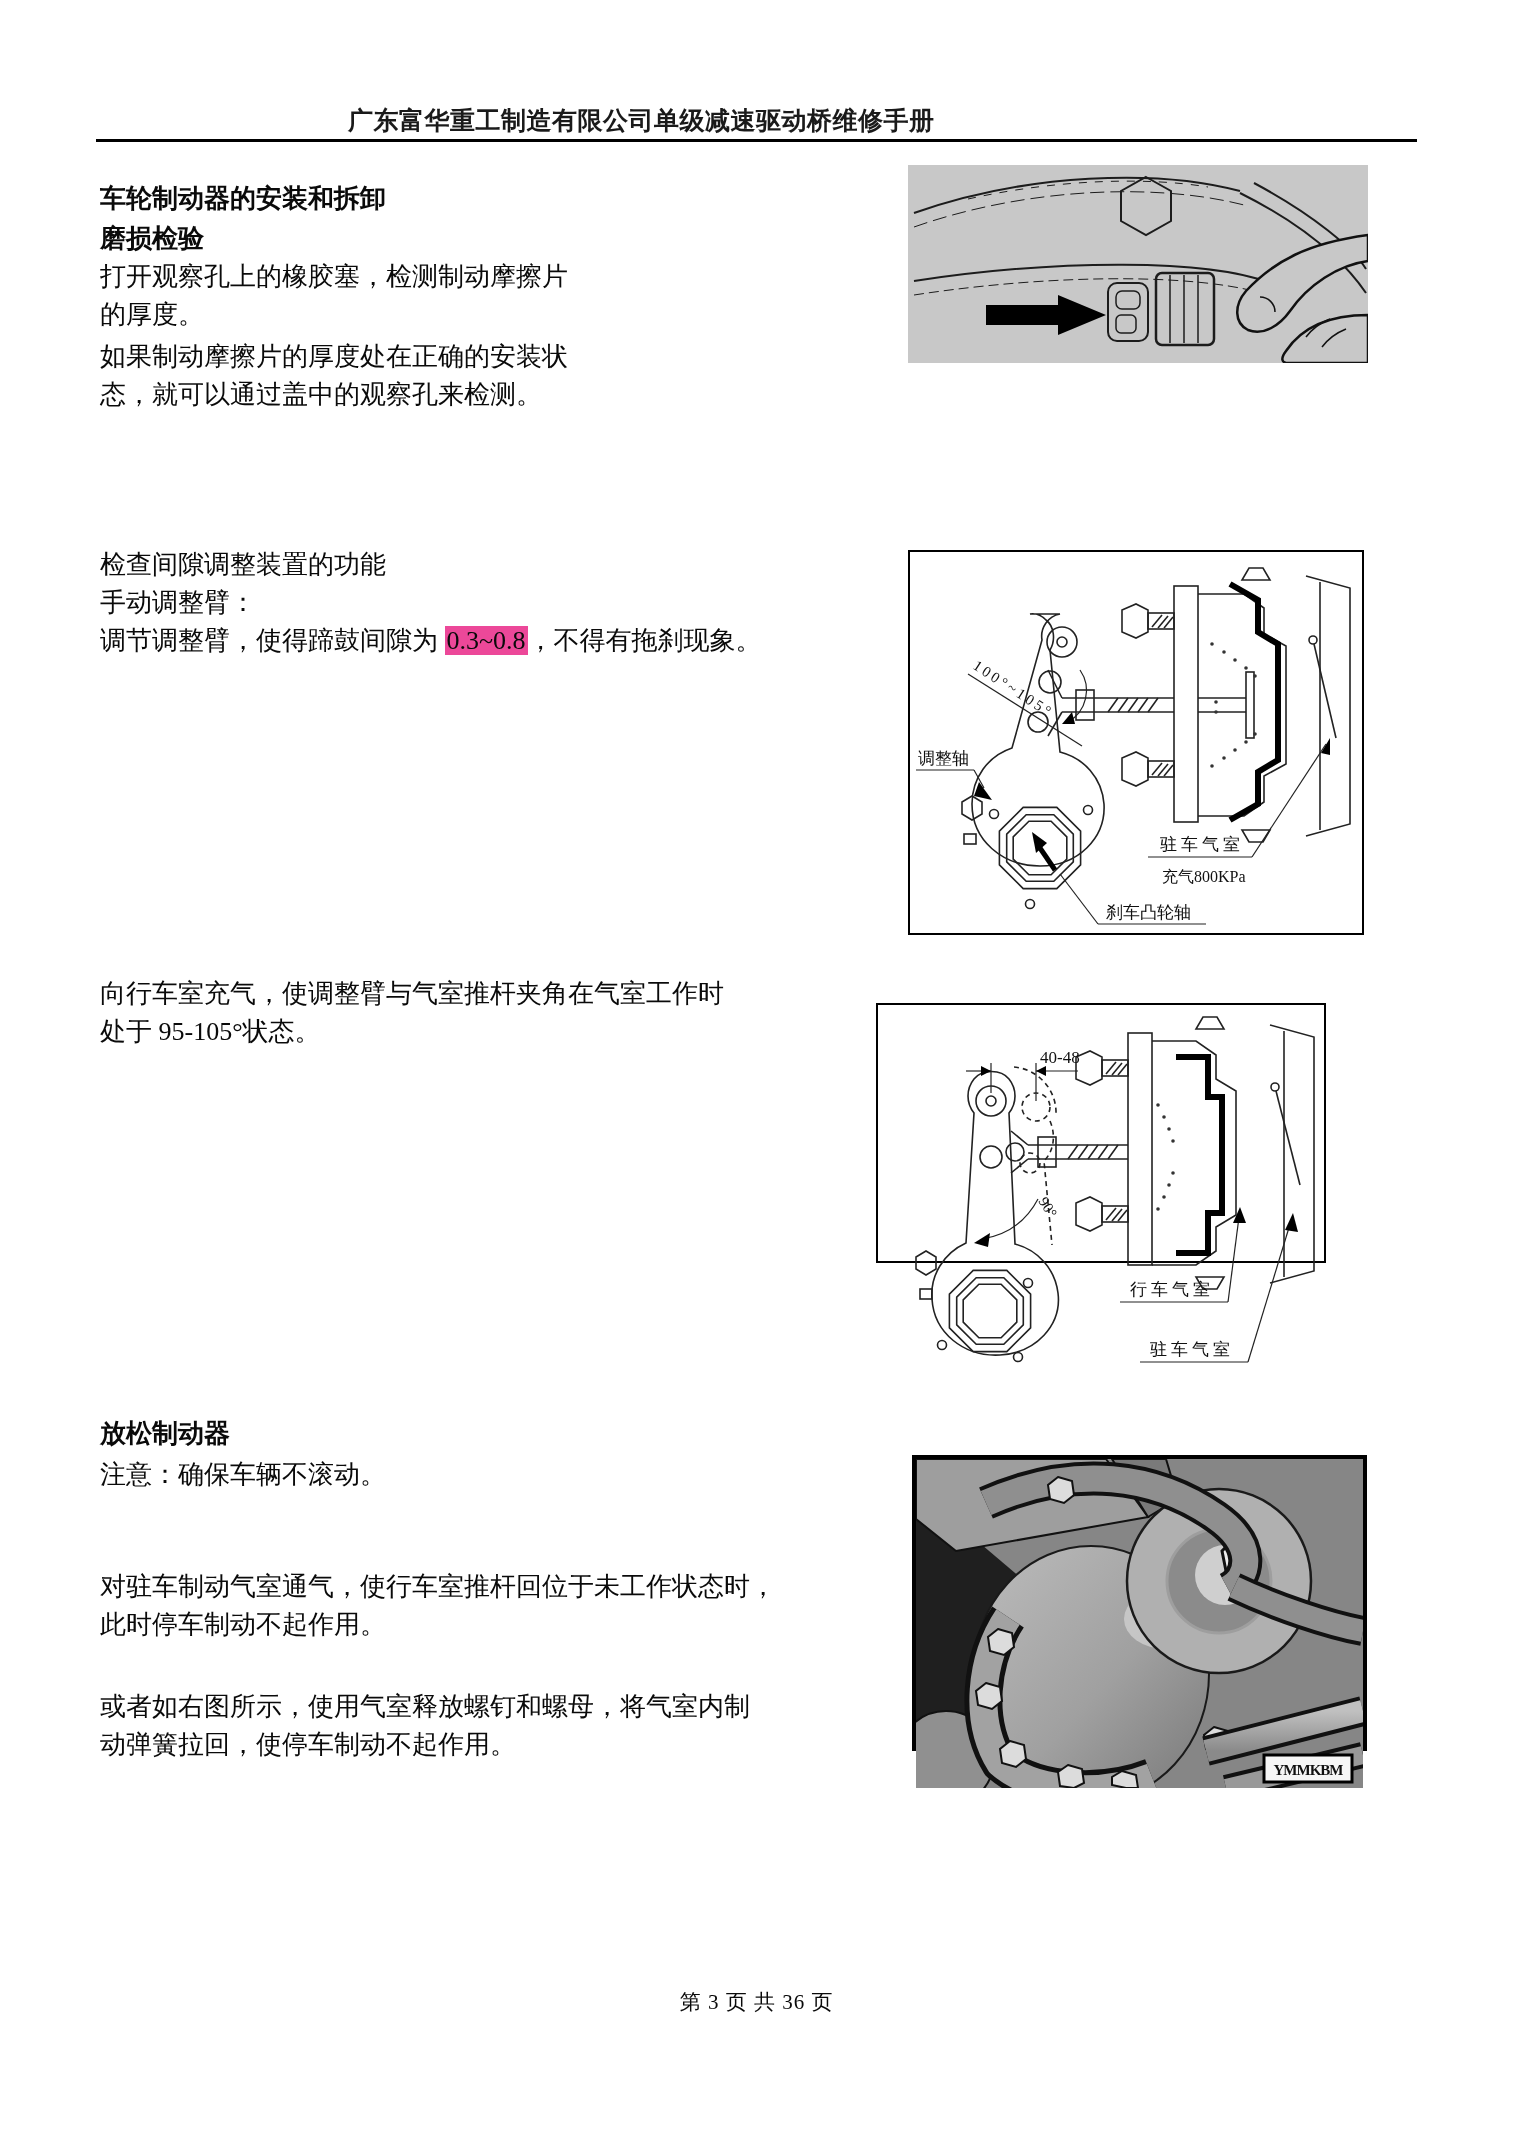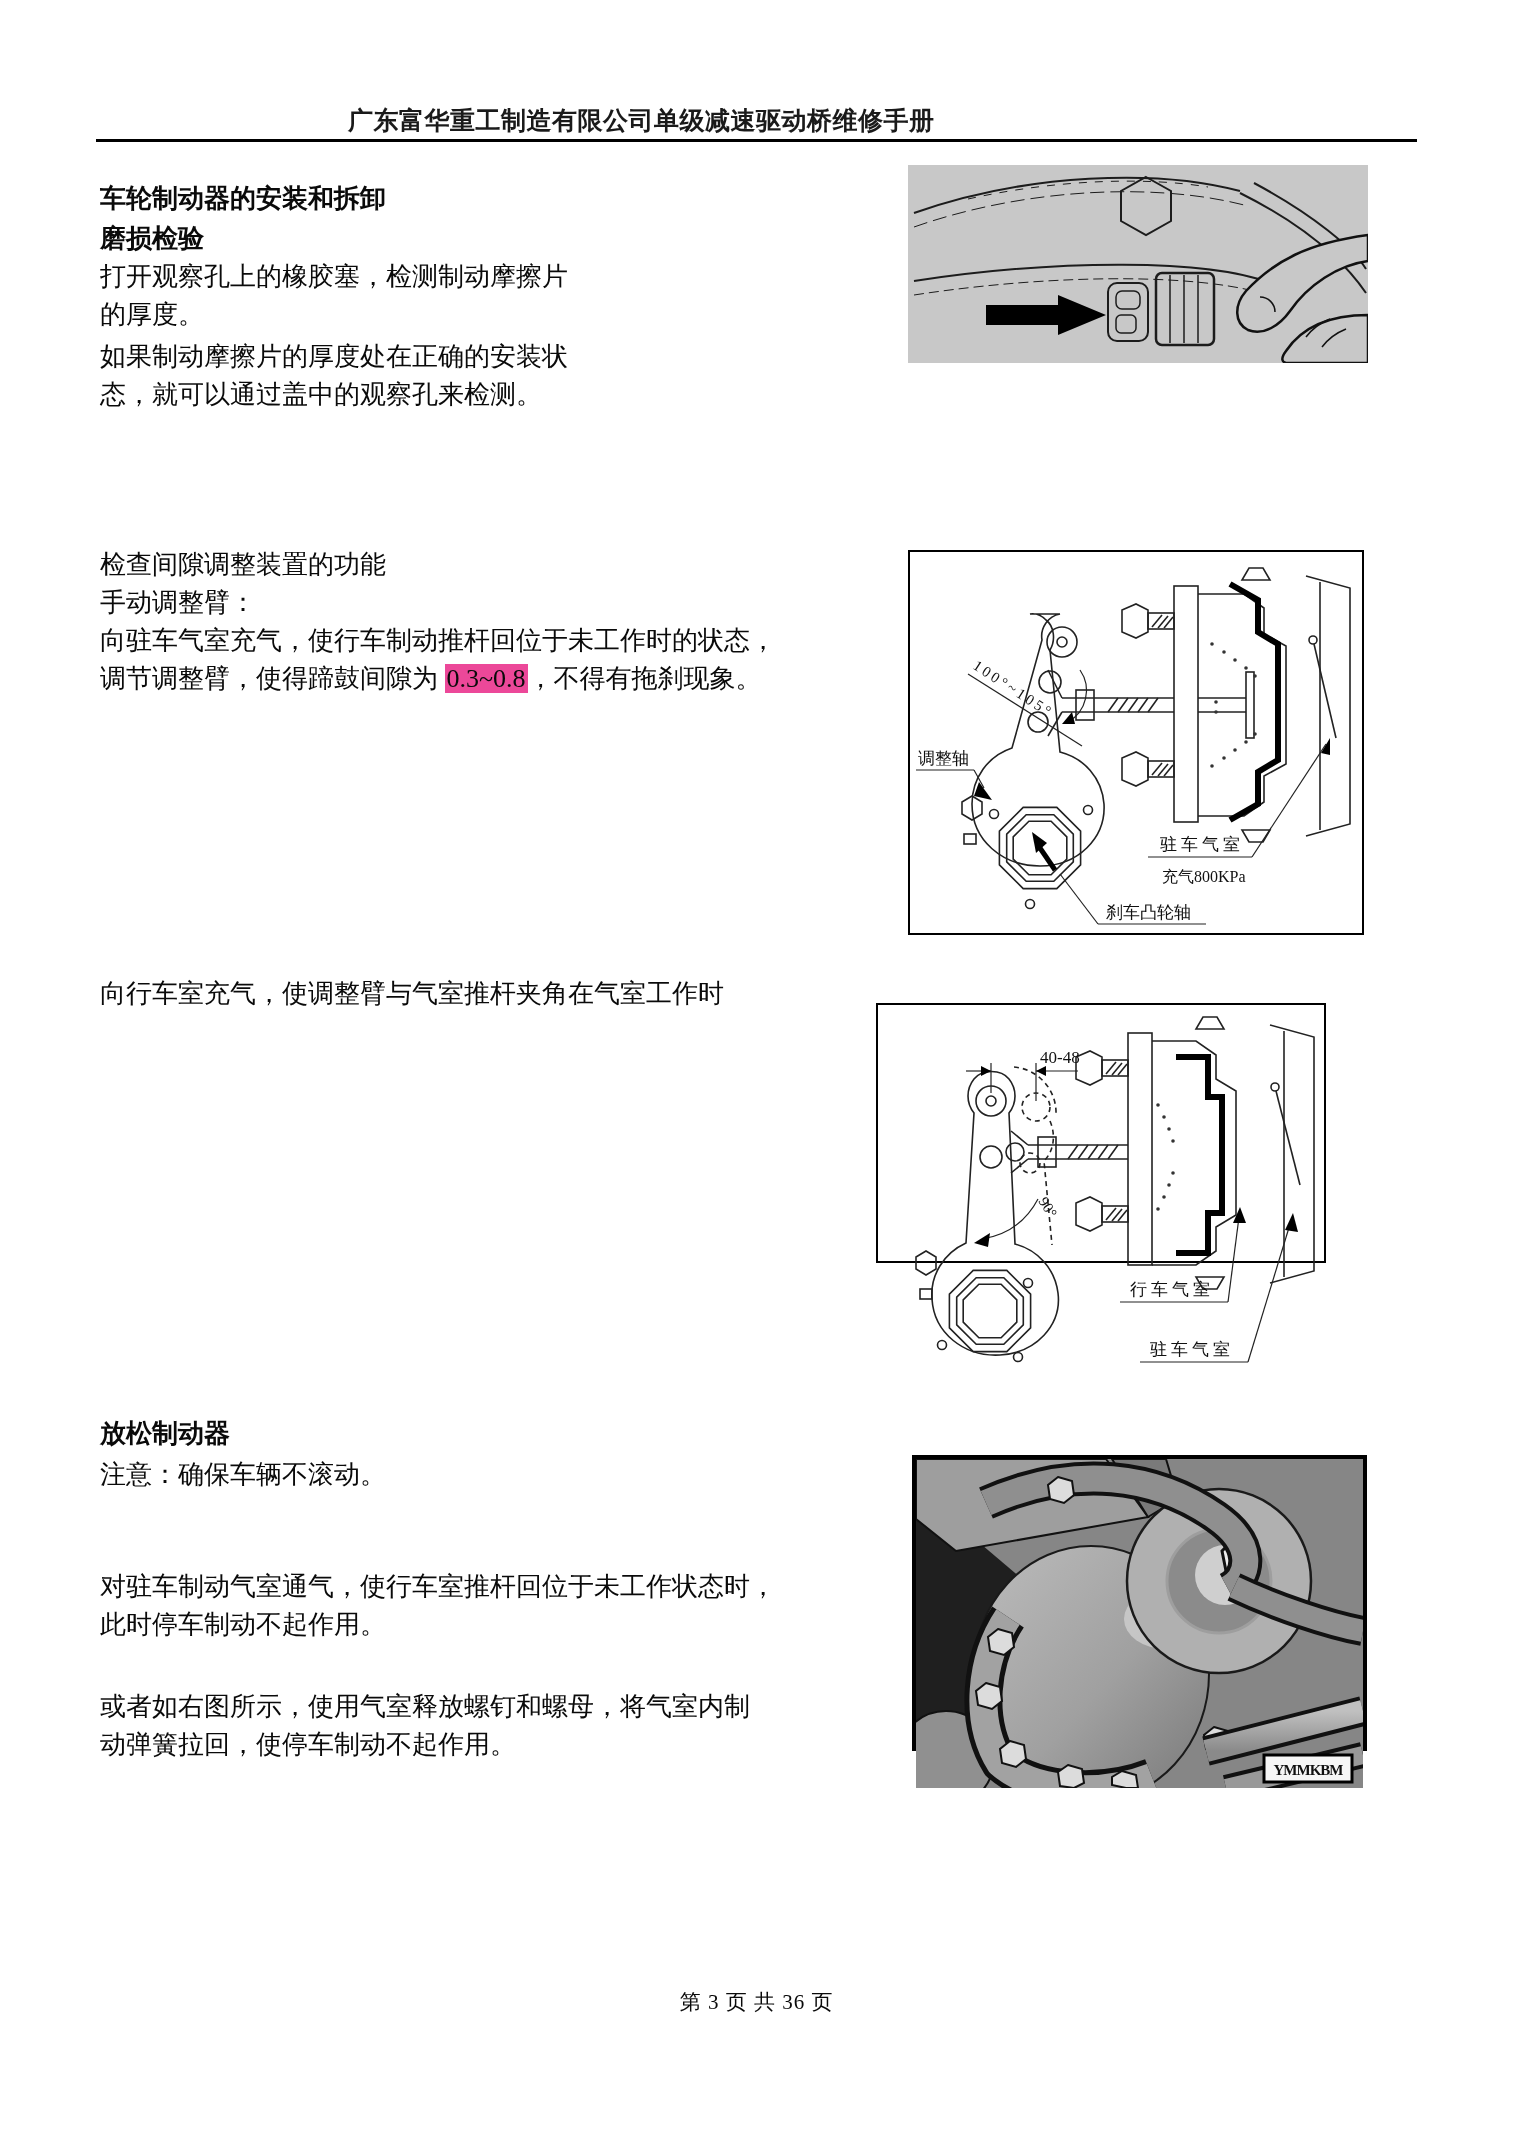--- a/index.html
+++ b/index.html
@@ -35,26 +35,26 @@
   <div>的厚度。</div>
 </div>
 <div class="abs bodytext" style="top:338px;left:100px;">
   <div>如果制动摩擦片的厚度处在正确的安装状</div>
   <div>态，就可以通过盖中的观察孔来检测。</div>
 </div>
 
 <div class="abs bodytext" style="top:546px;left:100px;">
   <div>检查间隙调整装置的功能</div>
   <div>手动调整臂：</div>
-  <div>向驻车气室充气，使行车制动推杆回位于未工作时的状态，</div>
   <div><span>调节调整臂，使得蹄鼓间隙为 </span><span class="hl" style="background: #ec4899;">0.3~0.8</span><span>，不得有拖刹现象。</span></div>
 </div>
 
 <div class="abs bodytext" style="top:975px;left:100px;">
   <div>向行车室充气，使调整臂与气室推杆夹角在气室工作时</div>
+  <div>处于 95-105°状态。</div>
 </div>
 
 <div class="abs bodytext bold" style="top:1415px;left:100px;">放松制动器</div>
 <div class="abs bodytext" style="top:1456px;left:100px;">注意：确保车辆不滚动。</div>
 
 <div class="abs bodytext" style="top:1568px;left:100px;">
   <div>对驻车制动气室通气，使行车室推杆回位于未工作状态时，</div>
   <div>此时停车制动不起作用。</div>
 </div>
 <div class="abs bodytext" style="top:1688px;left:100px;">

